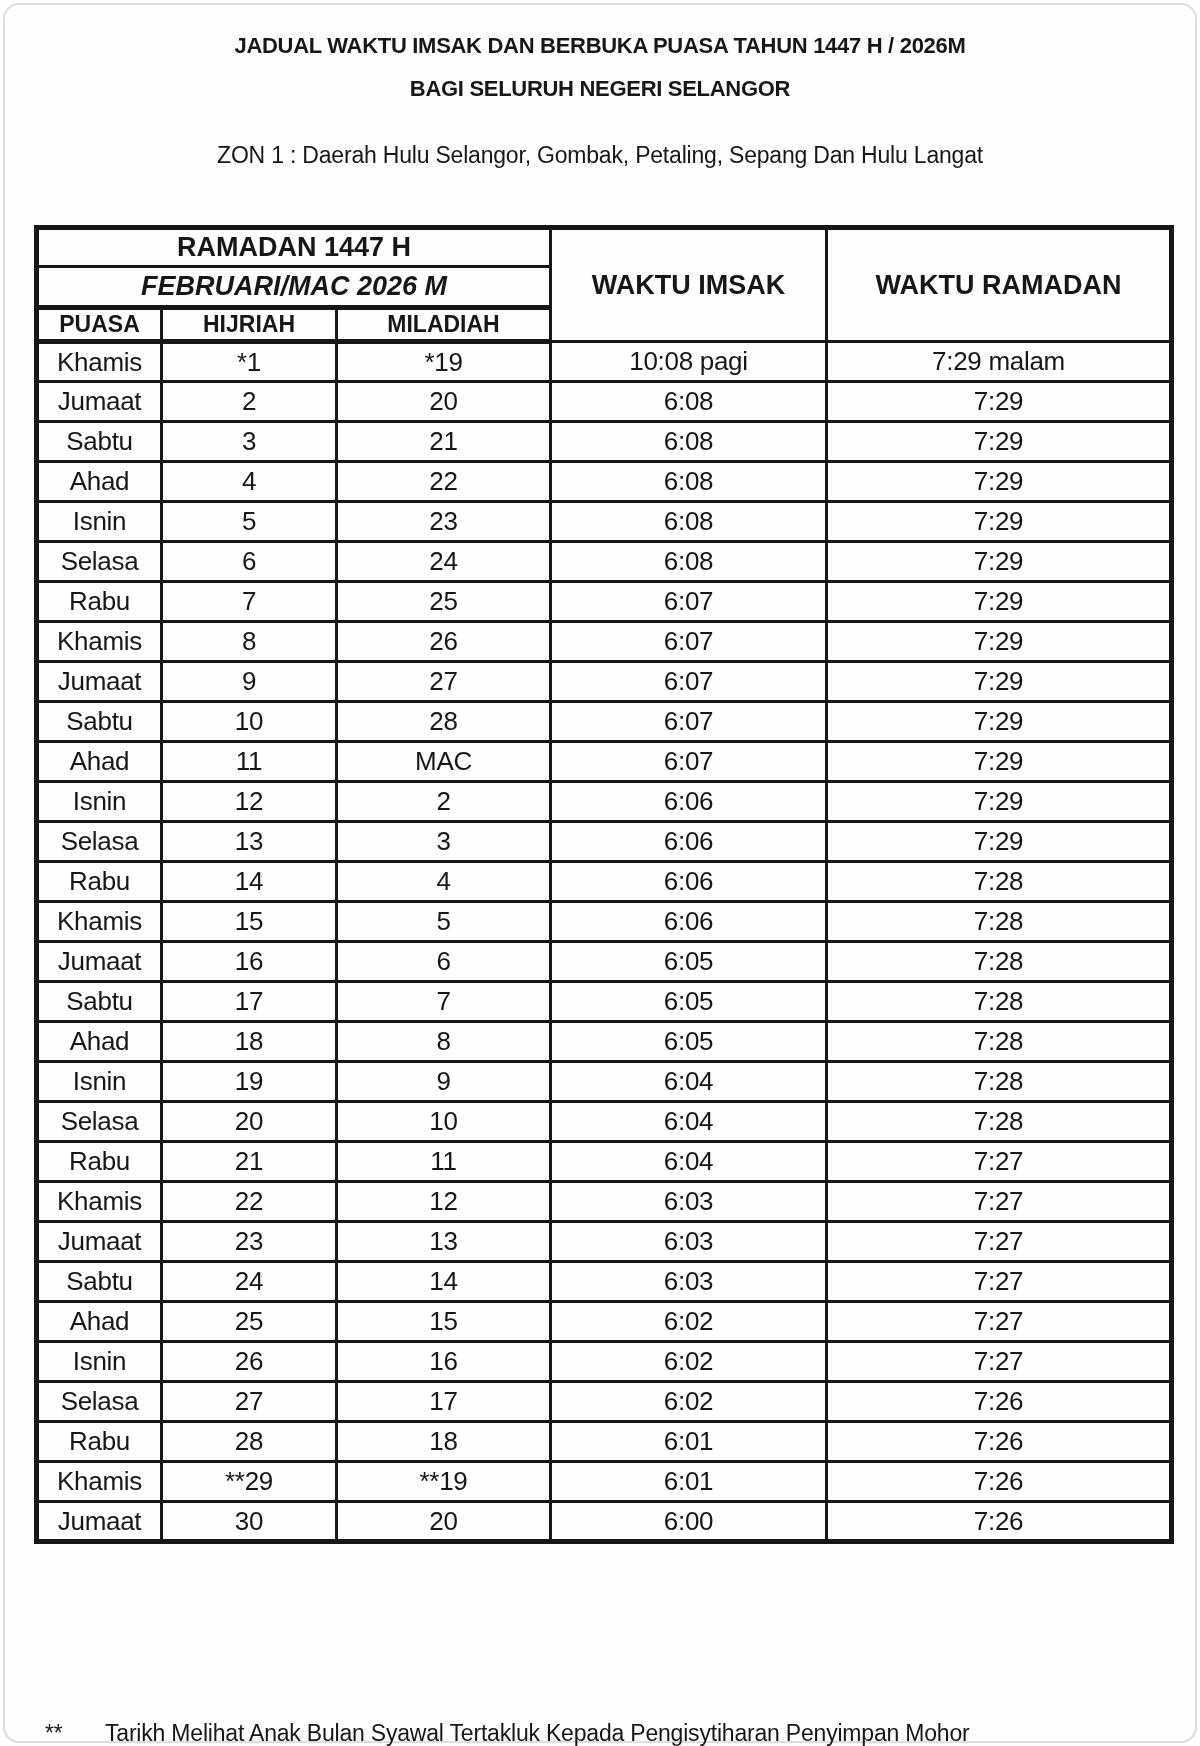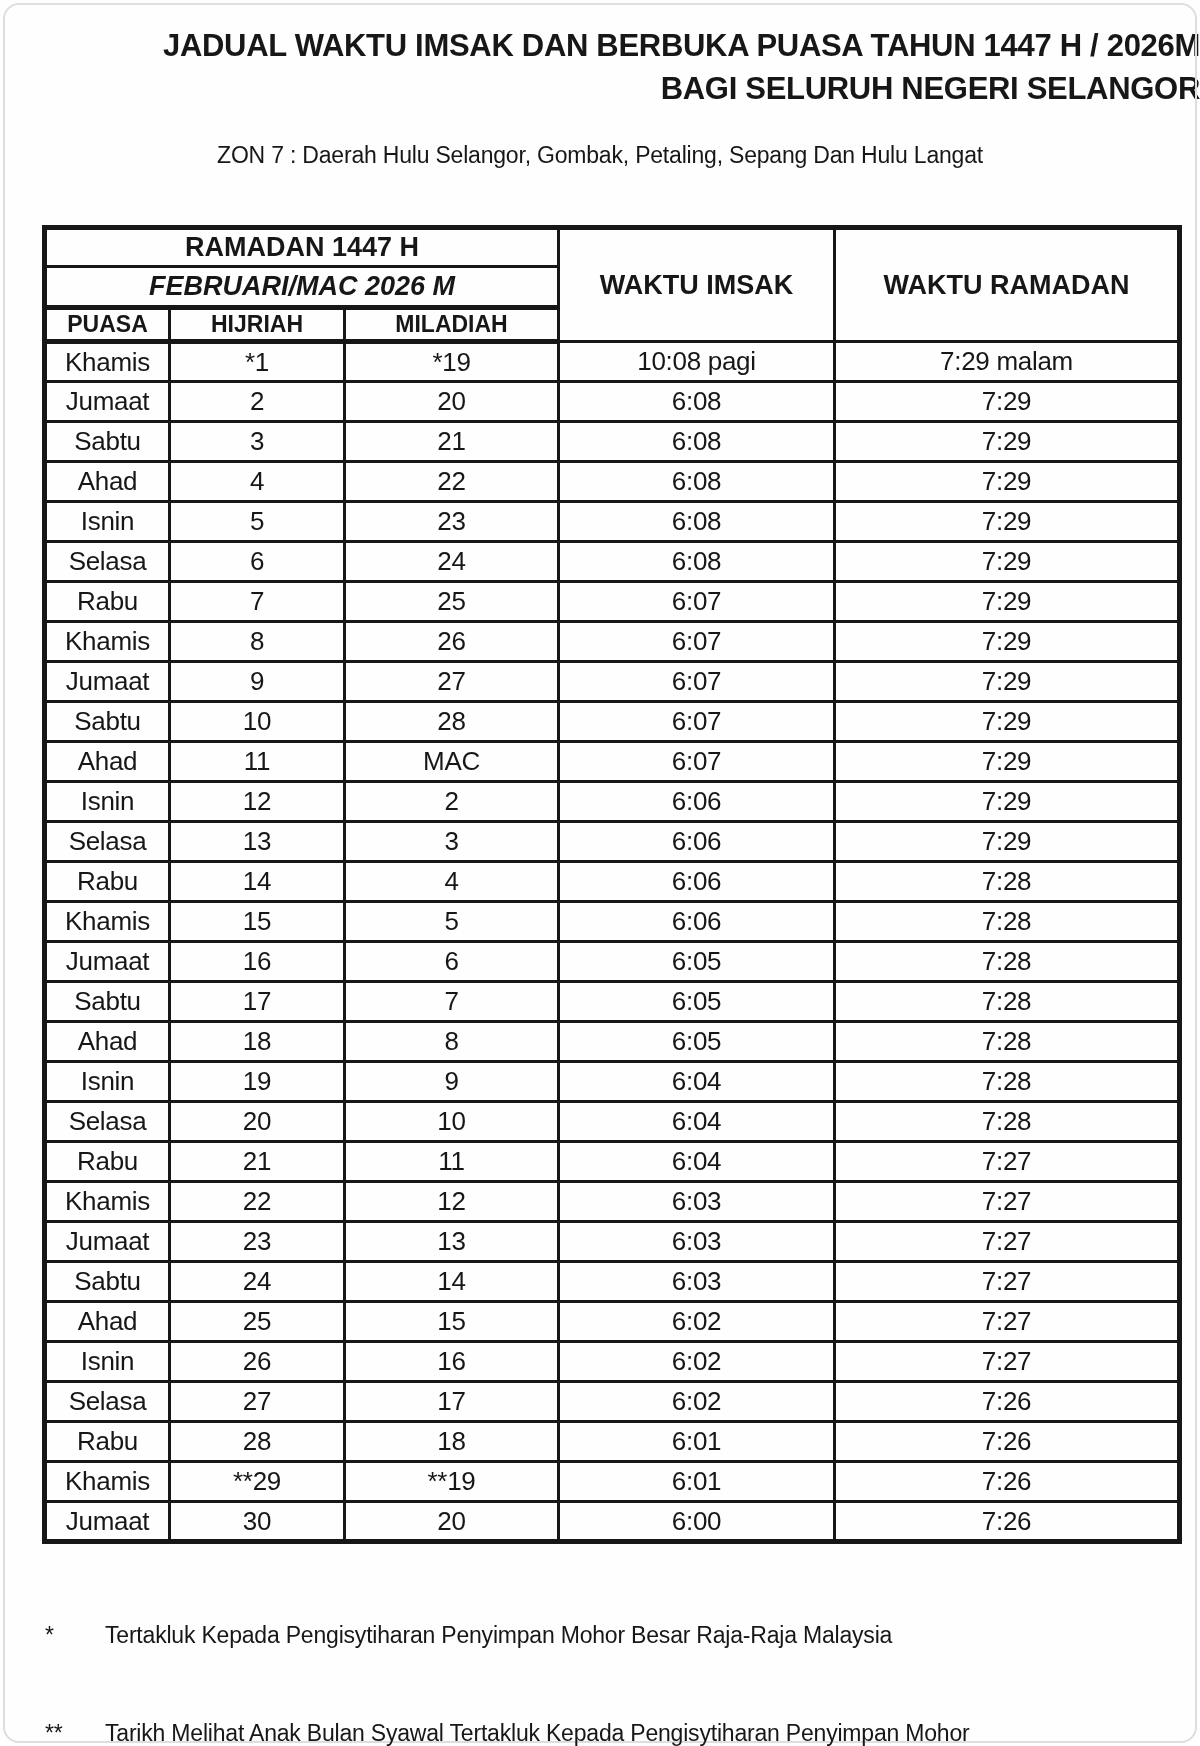--- a/index.html
+++ b/index.html
@@ -18,38 +18,37 @@
     inset: 3px;
     border: 2px solid #dedede;
     border-radius: 16px;
     pointer-events: none;
   }
   .title-block {
     padding-top: 24px;
     text-align: center;
   }
   .title-line {
-    font-size: 31px;
+    font-size: 22px;
     font-weight: bold;
     line-height: 43px;
     letter-spacing: -0.3px;
     white-space: nowrap;
-    text-align: right;
   }
   .zone-line {
     margin-top: 32px;
     text-align: center;
     font-size: 23px;
     letter-spacing: -0.2px;
     white-space: nowrap;
   }
   table.schedule {
     position: absolute;
     top: 225px;
-    left: 42px;
+    left: 34px;
     width: 1135px;
     border-collapse: collapse;
     table-layout: fixed;
     text-align: center;
   }
   table.schedule th, table.schedule td {
     border: 3px solid #171717;
     padding: 0;
     overflow: hidden;
     white-space: nowrap;
@@ -81,21 +80,21 @@
 <body>
 
 <div class="page">
   <div class="page-frame"></div>
 
   <div class="title-block">
     <div class="title-line">JADUAL WAKTU IMSAK DAN BERBUKA PUASA TAHUN 1447 H / 2026M</div>
     <div class="title-line">BAGI SELURUH NEGERI SELANGOR</div>
   </div>
 
-  <div class="zone-line">ZON 7 : Daerah Hulu Selangor, Gombak, Petaling, Sepang Dan Hulu Langat</div>
+  <div class="zone-line">ZON 1 : Daerah Hulu Selangor, Gombak, Petaling, Sepang Dan Hulu Langat</div>
 
   <table class="schedule">
     <colgroup>
       <col style="width:125px">
       <col style="width:175px">
       <col style="width:214px">
       <col style="width:276px">
       <col style="width:345px">
     </colgroup>
     <thead>
@@ -349,19 +348,16 @@
     <tr>
       <td>Jumaat</td>
       <td>30</td>
       <td>20</td>
       <td>6:00</td>
       <td>7:26</td>
     </tr>
   </tbody>
   </table>
 
-  <div class="footnote fn1">
-    <span class="marker">*</span><span>Tertakluk Kepada Pengisytiharan Penyimpan Mohor Besar Raja-Raja Malaysia</span>
-  </div>
   <div class="footnote fn2">
     <span class="marker">**</span><span>Tarikh Melihat Anak Bulan Syawal Tertakluk Kepada Pengisytiharan Penyimpan Mohor</span>
   </div>
 </div>
 
 </body></html>

